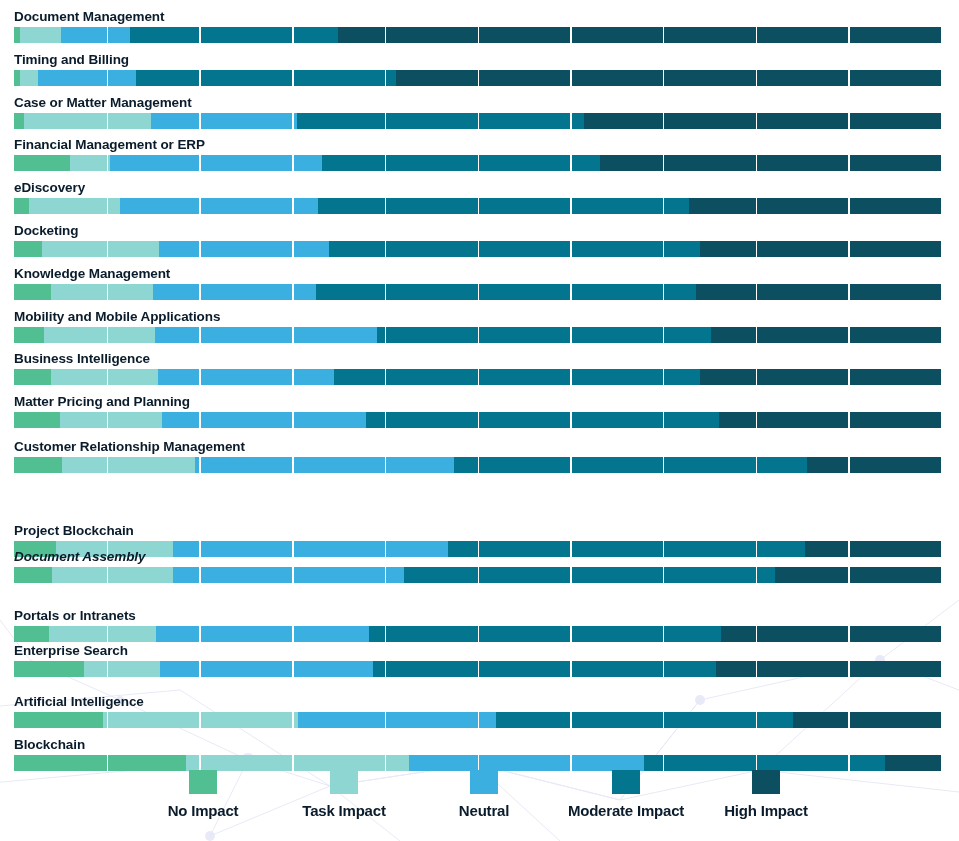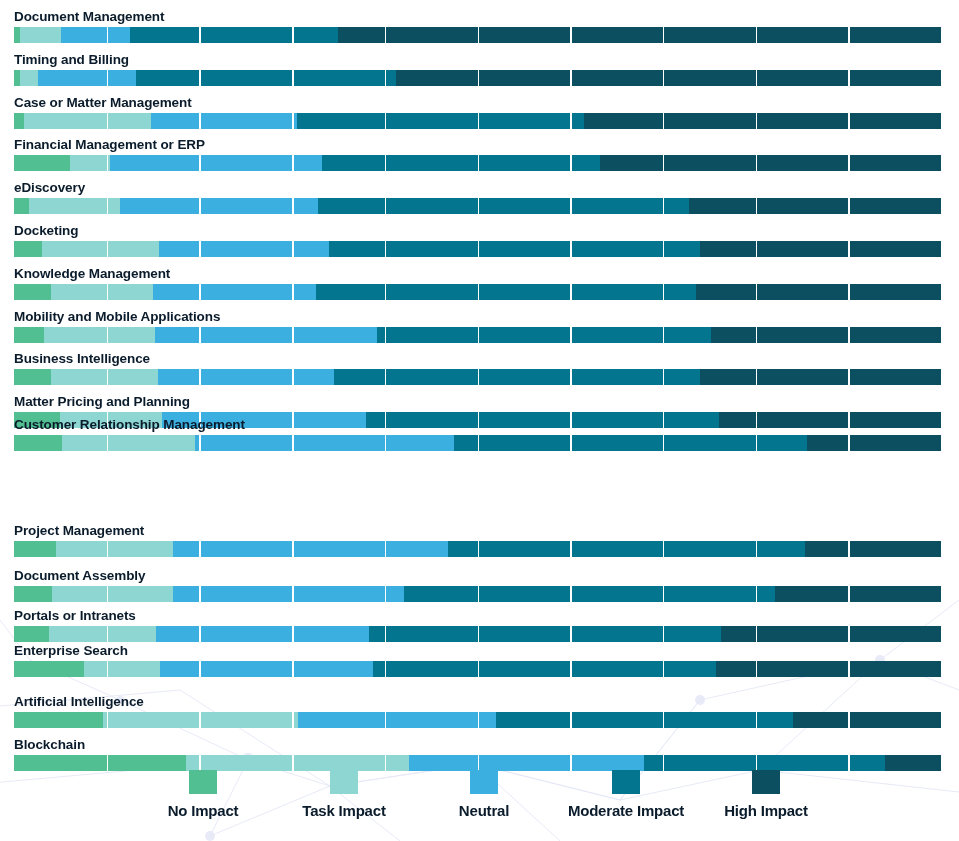--- a/index.html
+++ b/index.html
@@ -341,21 +341,21 @@
         <div class="gridline" style="left: 185.4px;"></div>
         <div class="gridline" style="left: 278.1px;"></div>
         <div class="gridline" style="left: 370.8px;"></div>
         <div class="gridline" style="left: 463.5px;"></div>
         <div class="gridline" style="left: 556.2px;"></div>
         <div class="gridline" style="left: 648.9px;"></div>
         <div class="gridline" style="left: 741.6px;"></div>
         <div class="gridline" style="left: 834.3px;"></div>
       </div>
     </div>
-    <div class="cat-row" style="top: 418px; height: 42.8px;">
+    <div class="cat-row" style="top: 440px; height: 42.8px;">
       <div class="cat-label">Customer Relationship Management</div>
       <div class="bar-track">
         <div class="seg" title="No Impact: 5.2%" style="left: 0px; width: 48.204px; background: rgb(82, 191, 146);"></div>
         <div class="seg" title="Minor Impact: 14.3%" style="left: 48.204px; width: 132.561px; background: rgb(142, 214, 210);"></div>
         <div class="seg" title="Neutral: 28%" style="left: 180.765px; width: 259.56px; background: rgb(59, 175, 223);"></div>
         <div class="seg" title="Moderate Impact: 38%" style="left: 440.325px; width: 352.26px; background: rgb(3, 117, 142);"></div>
         <div class="seg" title="High Impact: 14.5%" style="left: 792.585px; width: 134.415px; background: rgb(11, 79, 96);"></div>
       </div>
       <div class="gridlines">
         <div class="gridline" style="left: 92.7px;"></div>
@@ -363,41 +363,41 @@
         <div class="gridline" style="left: 278.1px;"></div>
         <div class="gridline" style="left: 370.8px;"></div>
         <div class="gridline" style="left: 463.5px;"></div>
         <div class="gridline" style="left: 556.2px;"></div>
         <div class="gridline" style="left: 648.9px;"></div>
         <div class="gridline" style="left: 741.6px;"></div>
         <div class="gridline" style="left: 834.3px;"></div>
       </div>
     </div>
     <div class="cat-row" style="top: 523.6px; height: 42.8px;">
-      <div class="cat-label">Project Management</div>
+      <div class="cat-label">Project Blockchain</div>
       <div class="bar-track">
         <div class="seg" title="No Impact: 4.5%" style="left: 0px; width: 41.715px; background: rgb(82, 191, 146);"></div>
         <div class="seg" title="Minor Impact: 12.7%" style="left: 41.715px; width: 117.729px; background: rgb(142, 214, 210);"></div>
         <div class="seg" title="Neutral: 29.6%" style="left: 159.444px; width: 274.392px; background: rgb(59, 175, 223);"></div>
         <div class="seg" title="Moderate Impact: 38.5%" style="left: 433.836px; width: 356.895px; background: rgb(3, 117, 142);"></div>
         <div class="seg" title="High Impact: 14.7%" style="left: 790.731px; width: 136.269px; background: rgb(11, 79, 96);"></div>
       </div>
       <div class="gridlines">
         <div class="gridline" style="left: 92.7px;"></div>
         <div class="gridline" style="left: 185.4px;"></div>
         <div class="gridline" style="left: 278.1px;"></div>
         <div class="gridline" style="left: 370.8px;"></div>
         <div class="gridline" style="left: 463.5px;"></div>
         <div class="gridline" style="left: 556.2px;"></div>
         <div class="gridline" style="left: 648.9px;"></div>
         <div class="gridline" style="left: 741.6px;"></div>
         <div class="gridline" style="left: 834.3px;"></div>
       </div>
     </div>
-    <div class="cat-row" style="top: 569px; height: 42.8px;">
+    <div class="cat-row" style="top: 550px; height: 42.8px; font-style: italic;">
       <div class="cat-label">Document Assembly</div>
       <div class="bar-track">
         <div class="seg" title="No Impact: 4.1%" style="left: 0px; width: 38.007px; background: rgb(82, 191, 146);"></div>
         <div class="seg" title="Minor Impact: 13%" style="left: 38.007px; width: 120.51px; background: rgb(142, 214, 210);"></div>
         <div class="seg" title="Neutral: 25%" style="left: 158.517px; width: 231.75px; background: rgb(59, 175, 223);"></div>
         <div class="seg" title="Moderate Impact: 40%" style="left: 390.267px; width: 370.8px; background: rgb(3, 117, 142);"></div>
         <div class="seg" title="High Impact: 17.9%" style="left: 761.067px; width: 165.933px; background: rgb(11, 79, 96);"></div>
       </div>
       <div class="gridlines">
         <div class="gridline" style="left: 92.7px;"></div>

